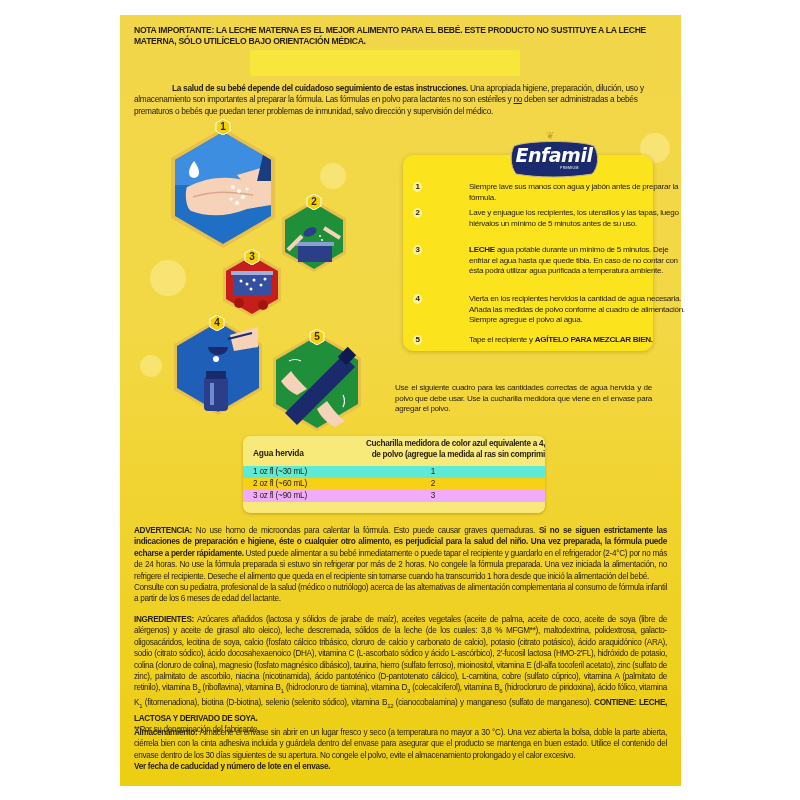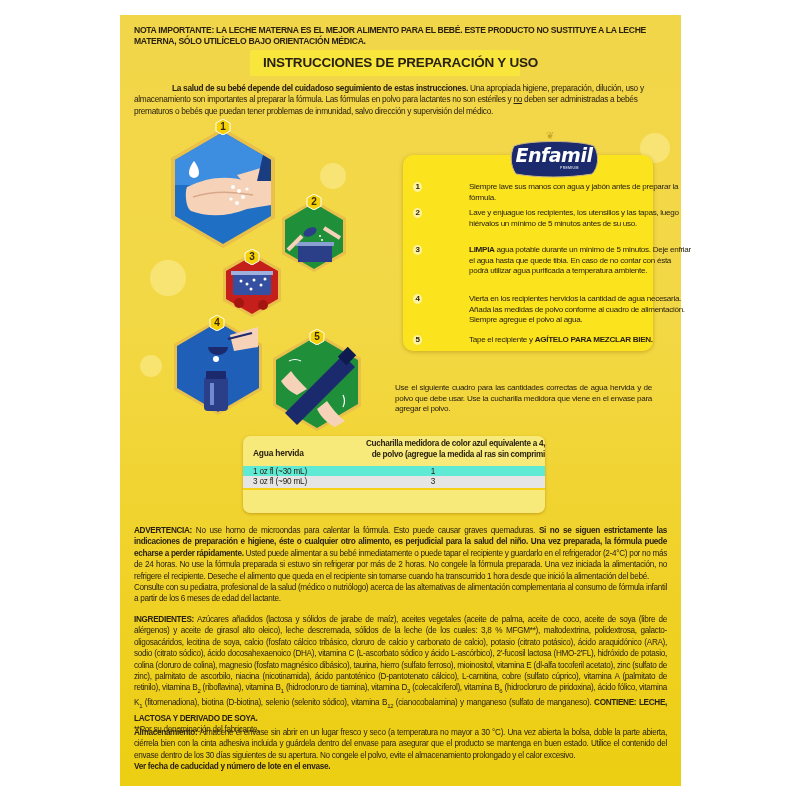--- a/index.html
+++ b/index.html
@@ -36,21 +36,21 @@
 
   .tbl{position:absolute;left:123px;top:421px;width:302px;height:77px;border-radius:7px;background:#f8ea7a;
     box-shadow:0 1px 3px rgba(160,110,0,0.5);overflow:hidden;}
   .tbl .hdr1{position:absolute;left:10px;top:12px;font-size:8.4px;font-weight:bold;letter-spacing:-0.2px;}
   .tbl .hdr2{position:absolute;left:98px;top:2px;width:200px;text-align:center;font-size:8.2px;font-weight:bold;line-height:11px;letter-spacing:-0.3px;margin-left:20px;}
   .tbl .row{position:absolute;left:0;width:302px;height:12px;font-size:8.2px;line-height:12px;letter-spacing:-0.2px;}
   .tbl .row .c1{position:absolute;left:10px;}
   .tbl .row .c2{position:absolute;left:268px;transform:translateX(-50%);}
   .tbl .row.r0{top:30px;background:#5eead4;text-align:center;}
   .tbl .row.r1{top:42px;background:#f6d115;}
-  .tbl .row.r2{top:40px;background:#e5e5e5;}
+  .tbl .row.r2{top:54px;background:#f0abfc;}
 
   .warn{position:absolute;left:14px;top:510px;width:533px;font-size:8.2px;line-height:11.4px;letter-spacing:-0.32px;text-align:justify;}
   .warn b{font-weight:bold;}
   .ingr{position:absolute;left:14px;top:599px;width:533px;font-size:8.2px;line-height:11.4px;letter-spacing:-0.32px;text-align:justify;}
   .ingr b{font-weight:bold;}
   .ingr sub{font-size:6px;}
   .storage{position:absolute;left:14px;top:712px;width:533px;font-size:8.2px;line-height:11.4px;letter-spacing:-0.32px;text-align:justify;}
   .storage b{font-weight:bold;}
   .ver{position:absolute;left:14px;top:747px;font-size:8.2px;font-weight:bold;letter-spacing:-0.3px;}
 
@@ -63,21 +63,20 @@
 
   <div class="bokeh" style="left:200px;top:148px;width:26px;height:26px;"></div>
   <div class="bokeh" style="left:30px;top:245px;width:36px;height:36px;"></div>
   <div class="bokeh" style="left:205px;top:205px;width:14px;height:14px;"></div>
   <div class="bokeh" style="left:20px;top:340px;width:22px;height:22px;"></div>
   <div class="bokeh" style="left:520px;top:118px;width:30px;height:30px;"></div>
 
   <div class="nota">NOTA IMPORTANTE: LA LECHE MATERNA ES EL MEJOR ALIMENTO PARA EL BEBÉ. ESTE PRODUCTO NO SUSTITUYE A LA LECHE MATERNA, SÓLO UTILÍCELO BAJO ORIENTACIÓN MÉDICA.</div>
 
   <div class="title-band"></div>
-  <div class="title">INSTRUCCIONES DE PREPARACIÓN Y USO</div>
 
   <div class="intro">
     <b>La salud de su bebé depende del cuidadoso seguimiento de estas instrucciones.</b><span> Una apropiada higiene, preparación, dilución, uso y almacenamiento son importantes al preparar la fórmula. Las fórmulas en polvo para lactantes no son estériles y </span><u>no</u><span> deben ser administradas a bebés prematuros o bebés que puedan tener problemas de inmunidad, salvo dirección y supervisión del médico.</span>
   </div>
 
   <div class="hex" style="left:47px;top:110px;">
     <svg width="112" height="126" viewBox="0 0 112 126">
       <polygon points="56,3 108,33 108,93 56,123 4,93 4,33" fill="#e8c04a"></polygon>
       <polygon points="56,7 104,35 104,91 56,119 8,91 8,35" fill="#1f6fc4"></polygon>
       <polygon points="56,7 104,35 104,60 8,60 8,35" fill="#3d8ee0"></polygon>
@@ -187,21 +186,21 @@
     <div class="step" style="top:27px;">
       <span class="num">1</span>
       <span class="txt">Siempre lave sus manos con agua y jabón antes de preparar la fórmula.</span>
     </div>
     <div class="step" style="top:53px;">
       <span class="num">2</span>
       <span class="txt">Lave y enjuague los recipientes, los utensilios y las tapas, luego hiérvalos un mínimo de 5 minutos antes de su uso.</span>
     </div>
     <div class="step" style="top:90px;">
       <span class="num">3</span>
-      <span class="txt"><b>LIMPIA</b><span> agua potable durante un mínimo de 5 minutos. Deje enfriar el agua hasta que quede tibia. En caso de no contar con ésta podrá utilizar agua purificada a temperatura ambiente.</span></span>
+      <span class="txt"><b>LECHE</b><span> agua potable durante un mínimo de 5 minutos. Deje enfriar el agua hasta que quede tibia. En caso de no contar con ésta podrá utilizar agua purificada a temperatura ambiente.</span></span>
     </div>
     <div class="step" style="top:139px;">
       <span class="num">4</span>
       <span class="txt"><span>Vierta en los recipientes hervidos la cantidad de agua necesaria. Añada las medidas de polvo conforme al cuadro de alimentación.</span><br><span>Siempre agregue el polvo al agua.</span></span>
     </div>
     <div class="step" style="top:180px;">
       <span class="num">5</span>
       <span class="txt"><span>Tape el recipiente y </span><b>AGÍTELO PARA MEZCLAR BIEN.</b></span>
     </div>
   </div>

